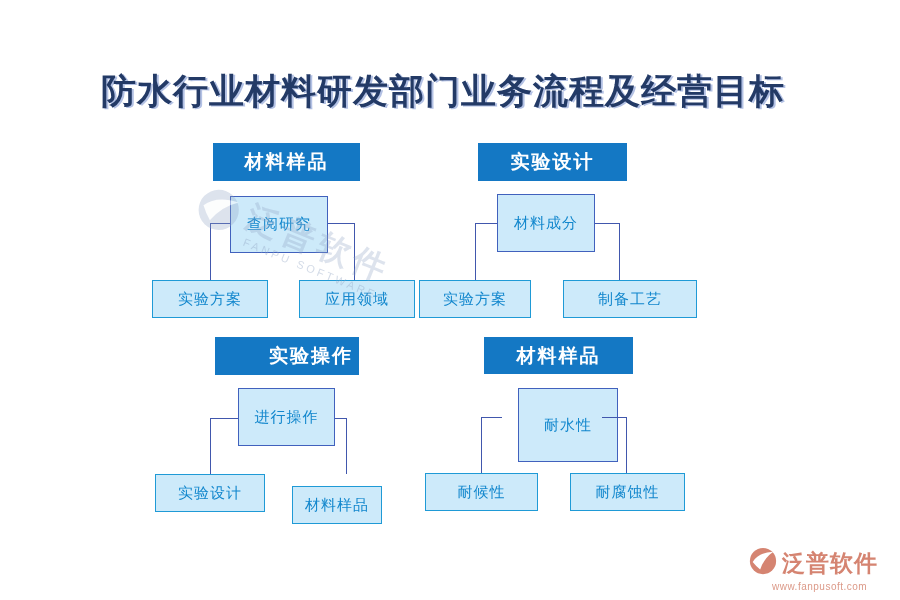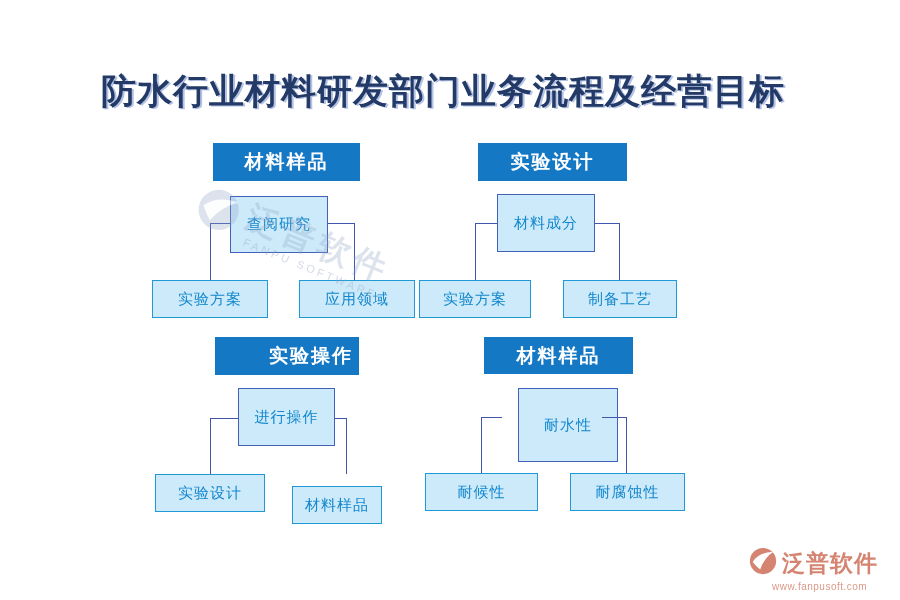--- a/index.html
+++ b/index.html
@@ -74,21 +74,21 @@
   <div class="conn l" style="left:210px;top:223px;width:20px;height:57px;"></div>
   <div class="conn r" style="left:328px;top:223px;width:27px;height:57px;"></div>
   <div class="node child" style="left:152px;top:280px;width:116px;height:38px;">实验方案</div>
   <div class="node child" style="left:299px;top:280px;width:116px;height:38px;">应用领域</div>
 
   <div class="hdr" style="left:478px;top:143px;width:149px;height:38px;">实验设计</div>
   <div class="node parent" style="left:497px;top:194px;width:98px;height:58px;">材料成分</div>
   <div class="conn l" style="left:475px;top:223px;width:22px;height:57px;"></div>
   <div class="conn r" style="left:595px;top:223px;width:25px;height:57px;"></div>
   <div class="node child" style="left:419px;top:280px;width:112px;height:38px;">实验方案</div>
-  <div class="node child" style="left:563px;top:280px;width:114px;height:38px;">制备工艺</div>
+  <div class="node child" style="left:563px;top:280px;width:134px;height:38px;">制备工艺</div>
 
   <div class="hdr" style="left:215px;top:337px;width:144px;height:38px;padding-left:48px;">实验操作</div>
   <div class="node parent" style="left:238px;top:388px;width:97px;height:58px;">进行操作</div>
   <div class="conn l" style="left:210px;top:418px;width:28px;height:56px;"></div>
   <div class="conn r" style="left:335px;top:418px;width:12px;height:56px;"></div>
   <div class="node child" style="left:155px;top:474px;width:110px;height:38px;">实验设计</div>
   <div class="node child" style="left:292px;top:474px;width:90px;height:38px;margin-top:12px;">材料样品</div>
 
   <div class="hdr" style="left:484px;top:337px;width:149px;height:37px;">材料样品</div>
   <div class="node parent" style="left:518px;top:388px;width:100px;height:74px;">耐水性</div>

